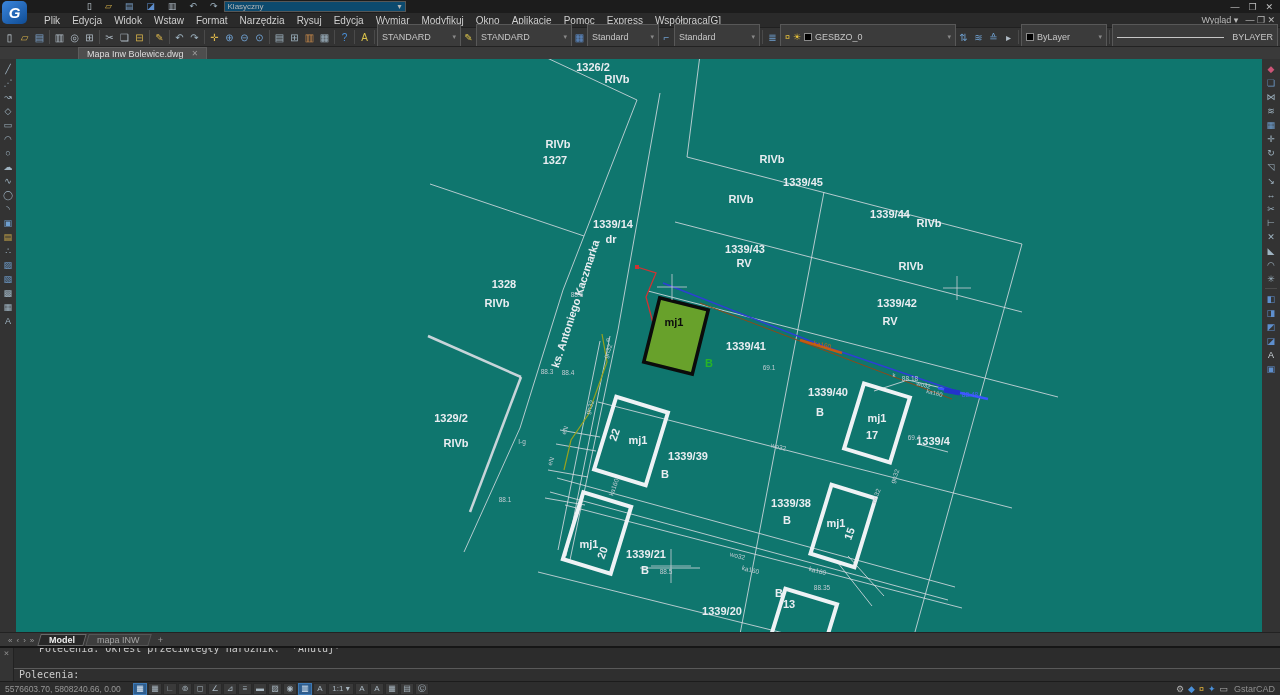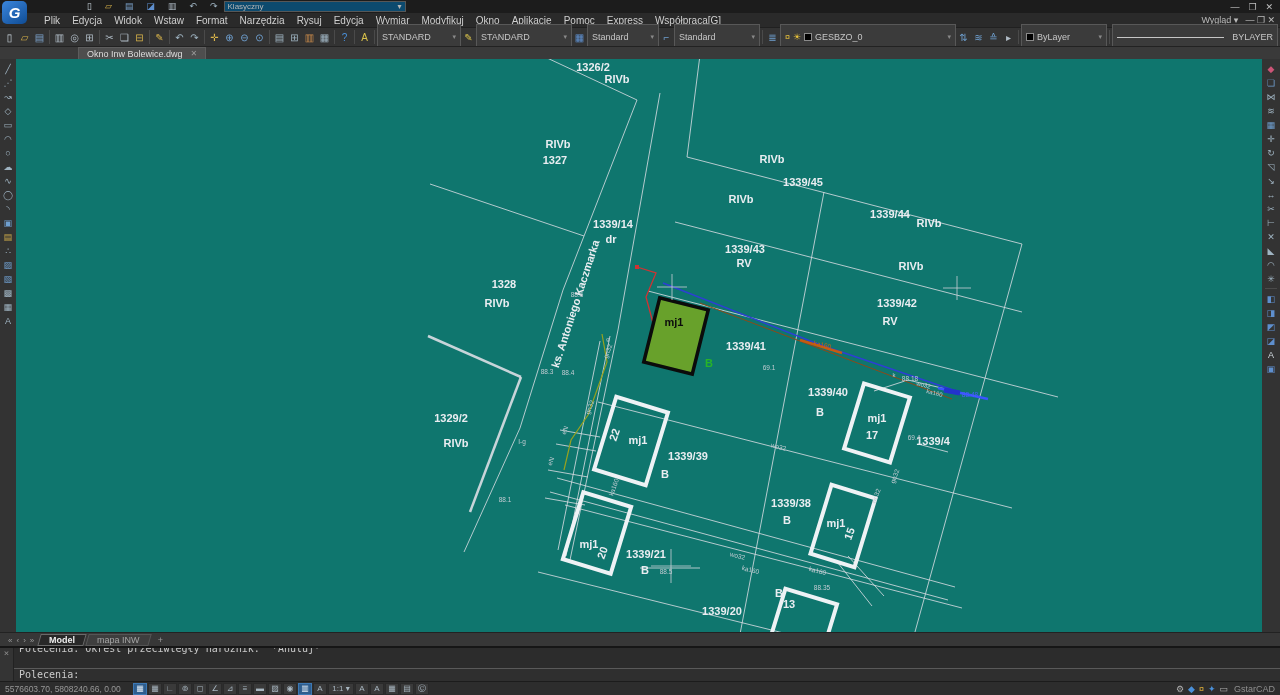--- a/index.html
+++ b/index.html
@@ -65,21 +65,21 @@
   .ltab.active { background:#282828; color:#eee; font-weight:bold; border-color:#6a6a6a; }
   .ltab-add { padding:0 5px; color:#9a9a9a; }
 
   
   .cmd { height:35px; flex:0 0 35px; background:#2c2c2c; border-top:2px solid #161616;
     display:flex; font-family:"DejaVu Sans Mono", monospace; }
   .cmd-gutter { width:14px; flex:0 0 14px; background:#343434; border-right:1px solid #222;
     color:#8a8a8a; font-size:9px; text-align:center; line-height:11px; }
   .cmd-body { flex:1; display:flex; flex-direction:column; overflow:hidden; }
   .cmd-hist { flex:1; overflow:hidden; padding:0 5px; margin-top:-5px; }
-  .cmd-hist div { font-size:10px; line-height:11px; color:#c9c9c9; white-space:pre; }
+  .cmd-hist div { font-size:10px; line-height:11px; color:#c9c9c9; white-space:pre;margin-left:20px; }
   .cmd-input { height:13px; flex:0 0 13px; border-top:1px solid #5a5a5a; background:#2f2f2f;
     padding:0 5px; font-size:10px; line-height:12px; color:#cccccc; white-space:pre; }
 
   
   .statusbar { height:14px; flex:0 0 14px; background:#2d2d2d; border-top:1px solid #1c1c1c;
     display:flex; align-items:center; padding:0 5px; gap:1px; }
   .coords { width:127px; flex:0 0 127px; color:#989898; font-size:8.5px; }
   .sicon { min-width:14px; height:12px; background:#3a3a3a; border:1px solid #2a2a2a; color:#a8b6c0;
     font-size:8px; display:flex; align-items:center; justify-content:center; padding:0 2px; white-space:nowrap; }
   .sicon.on { background:#2e5d8e; border-color:#3c78b4; color:#e3edf6; }
@@ -220,21 +220,21 @@
     </div>
     <div class="sep"></div>
     <div class="combo" style="flex:1;margin-right:2px">
       <span class="lt-line"></span>
       <span>BYLAYER</span>
     </div>
   </div>
 
   <div class="tabrow">
     <div class="dtab">
-      <span>Okno Inw Bolewice.dwg</span>
+      <span>Mapa Inw Bolewice.dwg</span>
       <span class="x">✕</span>
     </div>
   </div>
 
   <div class="workarea">
     <div class="sidetools">
         <div class="vicon">╱</div>
         <div class="vicon">⋰</div>
         <div class="vicon">↝</div>
         <div class="vicon">◇</div>

